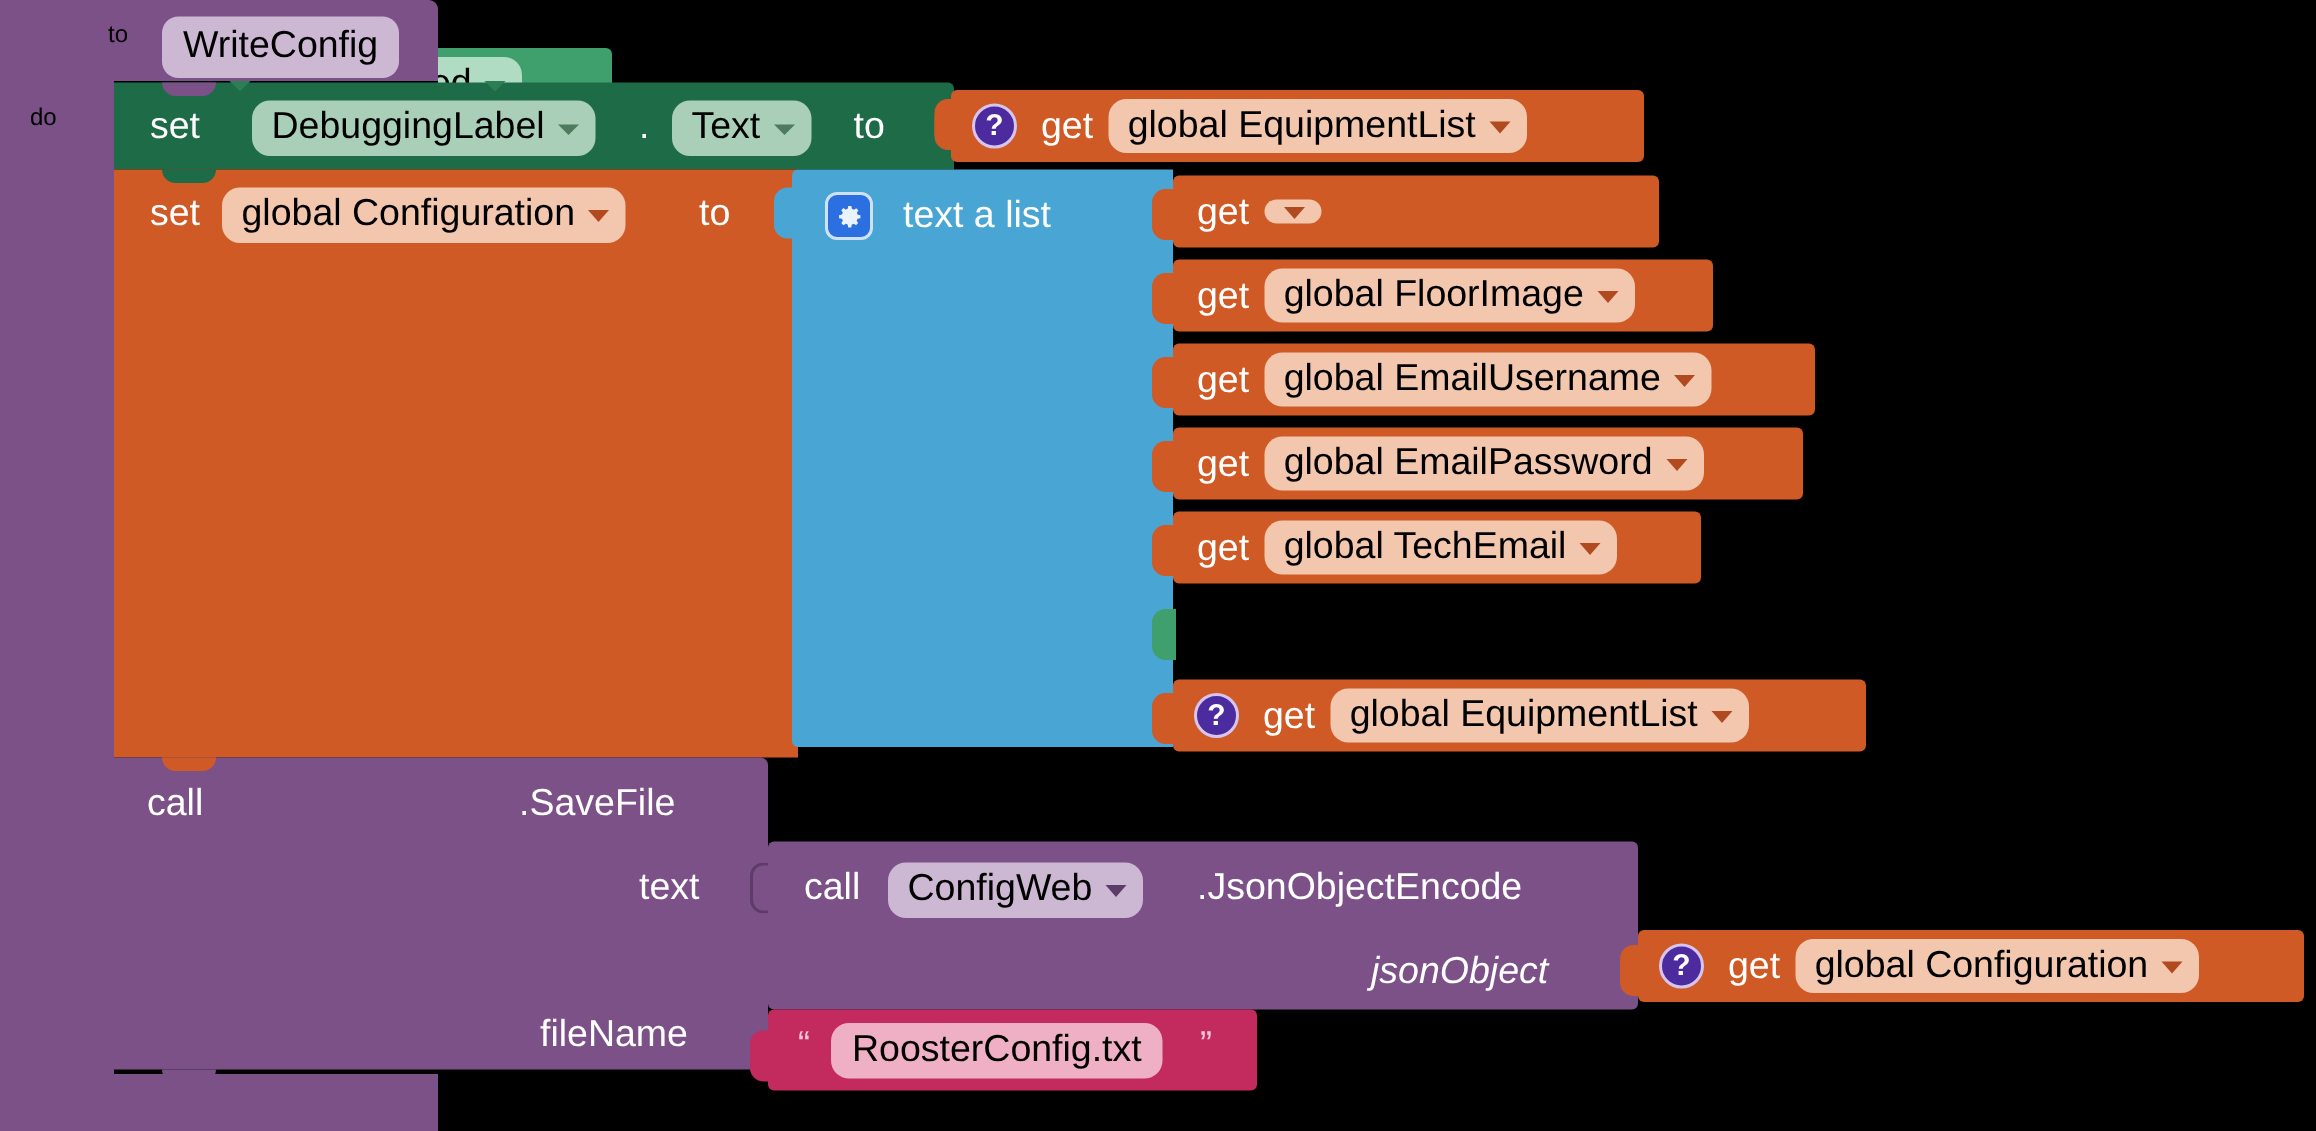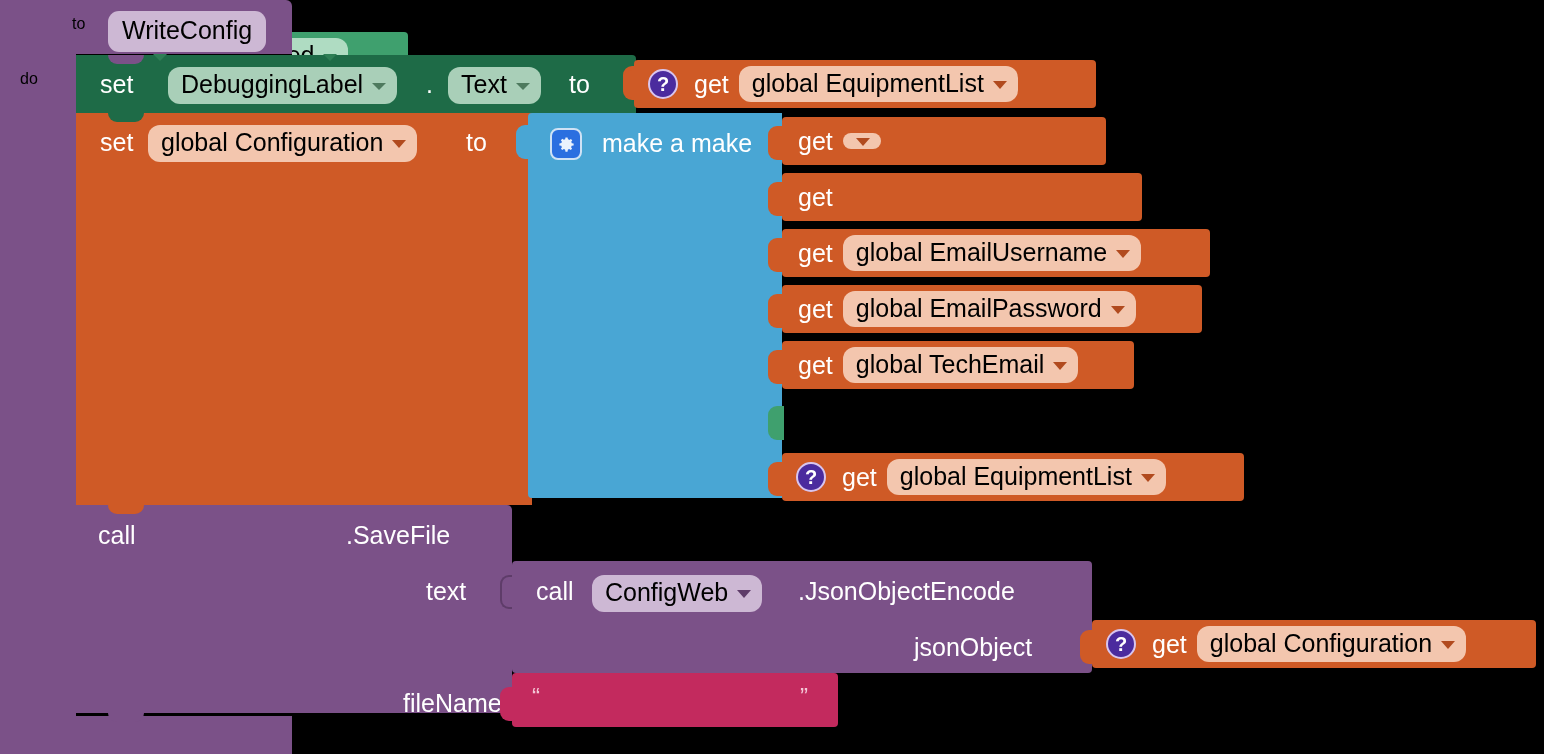--- a/index.html
+++ b/index.html
@@ -168,40 +168,44 @@
   <div class="abs c-blue" style="left:440px;top:12px;width:18px;height:34px;border-top-left-radius:9px;border-bottom-left-radius:9px;"></div>
 </div>
 
 <div class="blk" id="makelist">
   <div id="ml-gear">
     <svg viewBox="0 0 24 24" aria-hidden="true">
         <path fill="#eaf2fd" d="M12 8.2a3.8 3.8 0 1 0 0 7.6 3.8 3.8 0 0 0 0-7.6zm0 5.6a1.8 1.8 0 1 1 0-3.6 1.8 1.8 0 0 1 0 3.6z"></path>
         <path fill="#eaf2fd" d="M21 13.3v-2.6l-2.3-.4a6.9 6.9 0 0 0-.7-1.7l1.3-1.9-1.8-1.8-1.9 1.3c-.5-.3-1.1-.6-1.7-.7L13.3 3h-2.6l-.4 2.3c-.6.1-1.2.4-1.7.7L6.7 4.7 4.9 6.5l1.3 1.9c-.3.5-.6 1.1-.7 1.7L3 10.7v2.6l2.5.4c.1.6.4 1.2.7 1.7l-1.3 1.9 1.8 1.8 1.9-1.3c.5.3 1.1.6 1.7.7l.4 2.5h2.6l.4-2.5c.6-.1 1.2-.4 1.7-.7l1.9 1.3 1.8-1.8-1.3-1.9c.3-.5.6-1.1.7-1.7l2.5-.4z"></path>
       </svg>
   </div>
-  <div class="lbl" id="ml-label">make a make</div>
+  <div class="lbl" id="ml-label">text a list</div>
 </div>
 
 <div class="abs c-orange" style="left:768px;top:126px;width:16px;height:34px;border-radius:9px 0 0 9px;"></div>
 <div class="abs c-orange" style="left:768px;top:182px;width:16px;height:34px;border-radius:9px 0 0 9px;"></div>
 <div class="abs c-orange" style="left:768px;top:238px;width:16px;height:34px;border-radius:9px 0 0 9px;"></div>
 <div class="abs c-orange" style="left:768px;top:294px;width:16px;height:34px;border-radius:9px 0 0 9px;"></div>
 <div class="abs c-orange" style="left:768px;top:350px;width:16px;height:34px;border-radius:9px 0 0 9px;"></div>
 <div class="abs c-green2" style="left:768px;top:406px;width:16px;height:34px;border-radius:9px 0 0 9px;"></div>
 <div class="abs c-orange" style="left:768px;top:462px;width:16px;height:34px;border-radius:9px 0 0 9px;"></div>
 
 <div class="getblk c-orange" style="left:782px;top:117px;width:324px;">
   <span class="gtxt">get</span>
   <span class="field c-orange-l">
     <span class="caret cr-orange"></span>
   </span>
 </div>
 
 <div class="getblk c-orange" style="left:782px;top:173px;width:360px;">
   <span class="gtxt">get</span>
+  <span class="field c-orange-l">
+    <span>global FloorImage</span>
+    <span class="caret cr-orange"></span>
+  </span>
 </div>
 
 <div class="getblk c-orange" style="left:782px;top:229px;width:428px;">
   <span class="gtxt">get</span>
   <span class="field c-orange-l">
     <span>global EmailUsername</span>
     <span class="caret cr-orange"></span>
   </span>
 </div>
 
@@ -244,40 +248,41 @@
 
 <div class="blk" id="call-savefile">
   <div class="notch-top"></div>
   <div class="notch-bot"></div>
   <div class="abs lbl" style="left:22px;top:18px;">call</div>
   <div class="abs lbl" style="left:270px;top:18px;">.SaveFile</div>
 
   <div class="abs lbl" style="left:350px;top:74px;">text</div>
   <div class="abs c-purple" style="left:424px;top:70px;width:16px;height:34px;border-radius:9px 0 0 9px;border:2px solid #5E3C69;border-right:none;box-sizing:border-box;"></div>
 
-  <div class="abs lbl" style="left:284px;top:186px;margin-left:43px;">fileName</div>
+  <div class="abs lbl" style="left:284px;top:172px;">fileName</div>
   <div class="abs c-pink" style="left:424px;top:182px;width:16px;height:34px;border-radius:9px 0 0 9px;"></div>
 </div>
 
 <div class="blk" id="call-jsonenc">
   <div class="abs lbl" style="left:24px;top:18px;">call</div>
   <div class="abs lbl" style="left:286px;top:18px;">.JsonObjectEncode</div>
   <div class="abs field c-purple-l" style="left:80px;top:14px;">
     <span>ConfigWeb</span>
     <span class="caret cr-purple"></span>
   </div>
-  <div class="abs lbl" style="left:402px;top:74px;">jsonObject</div>
+  <div class="abs lbl" style="left:402px;top:74px;font-style:italic;">jsonObject</div>
   <div class="abs c-orange" style="left:568px;top:69px;width:16px;height:34px;border-radius:9px 0 0 9px;"></div>
 </div>
 
 <div class="getblk c-orange" style="left:1092px;top:620px;width:444px;">
   <div class="qmark">?</div>
   <span class="gtxt">get</span>
   <span class="field c-orange-l">
     <span>global Configuration</span>
     <span class="caret cr-orange"></span>
   </span>
 </div>
 
 <div class="blk" id="str-block">
   <div class="abs quote" style="left:20px;top:12px;">“</div>
+  <div class="abs c-pink-l" style="left:42px;top:9px;padding:3px 14px 5px 14px;border-radius:12px;font-size:25px;color:#000;">RoosterConfig.txt</div>
   <div class="abs quote" style="left:288px;top:12px;">”</div>
 </div>
 
 </body></html>

